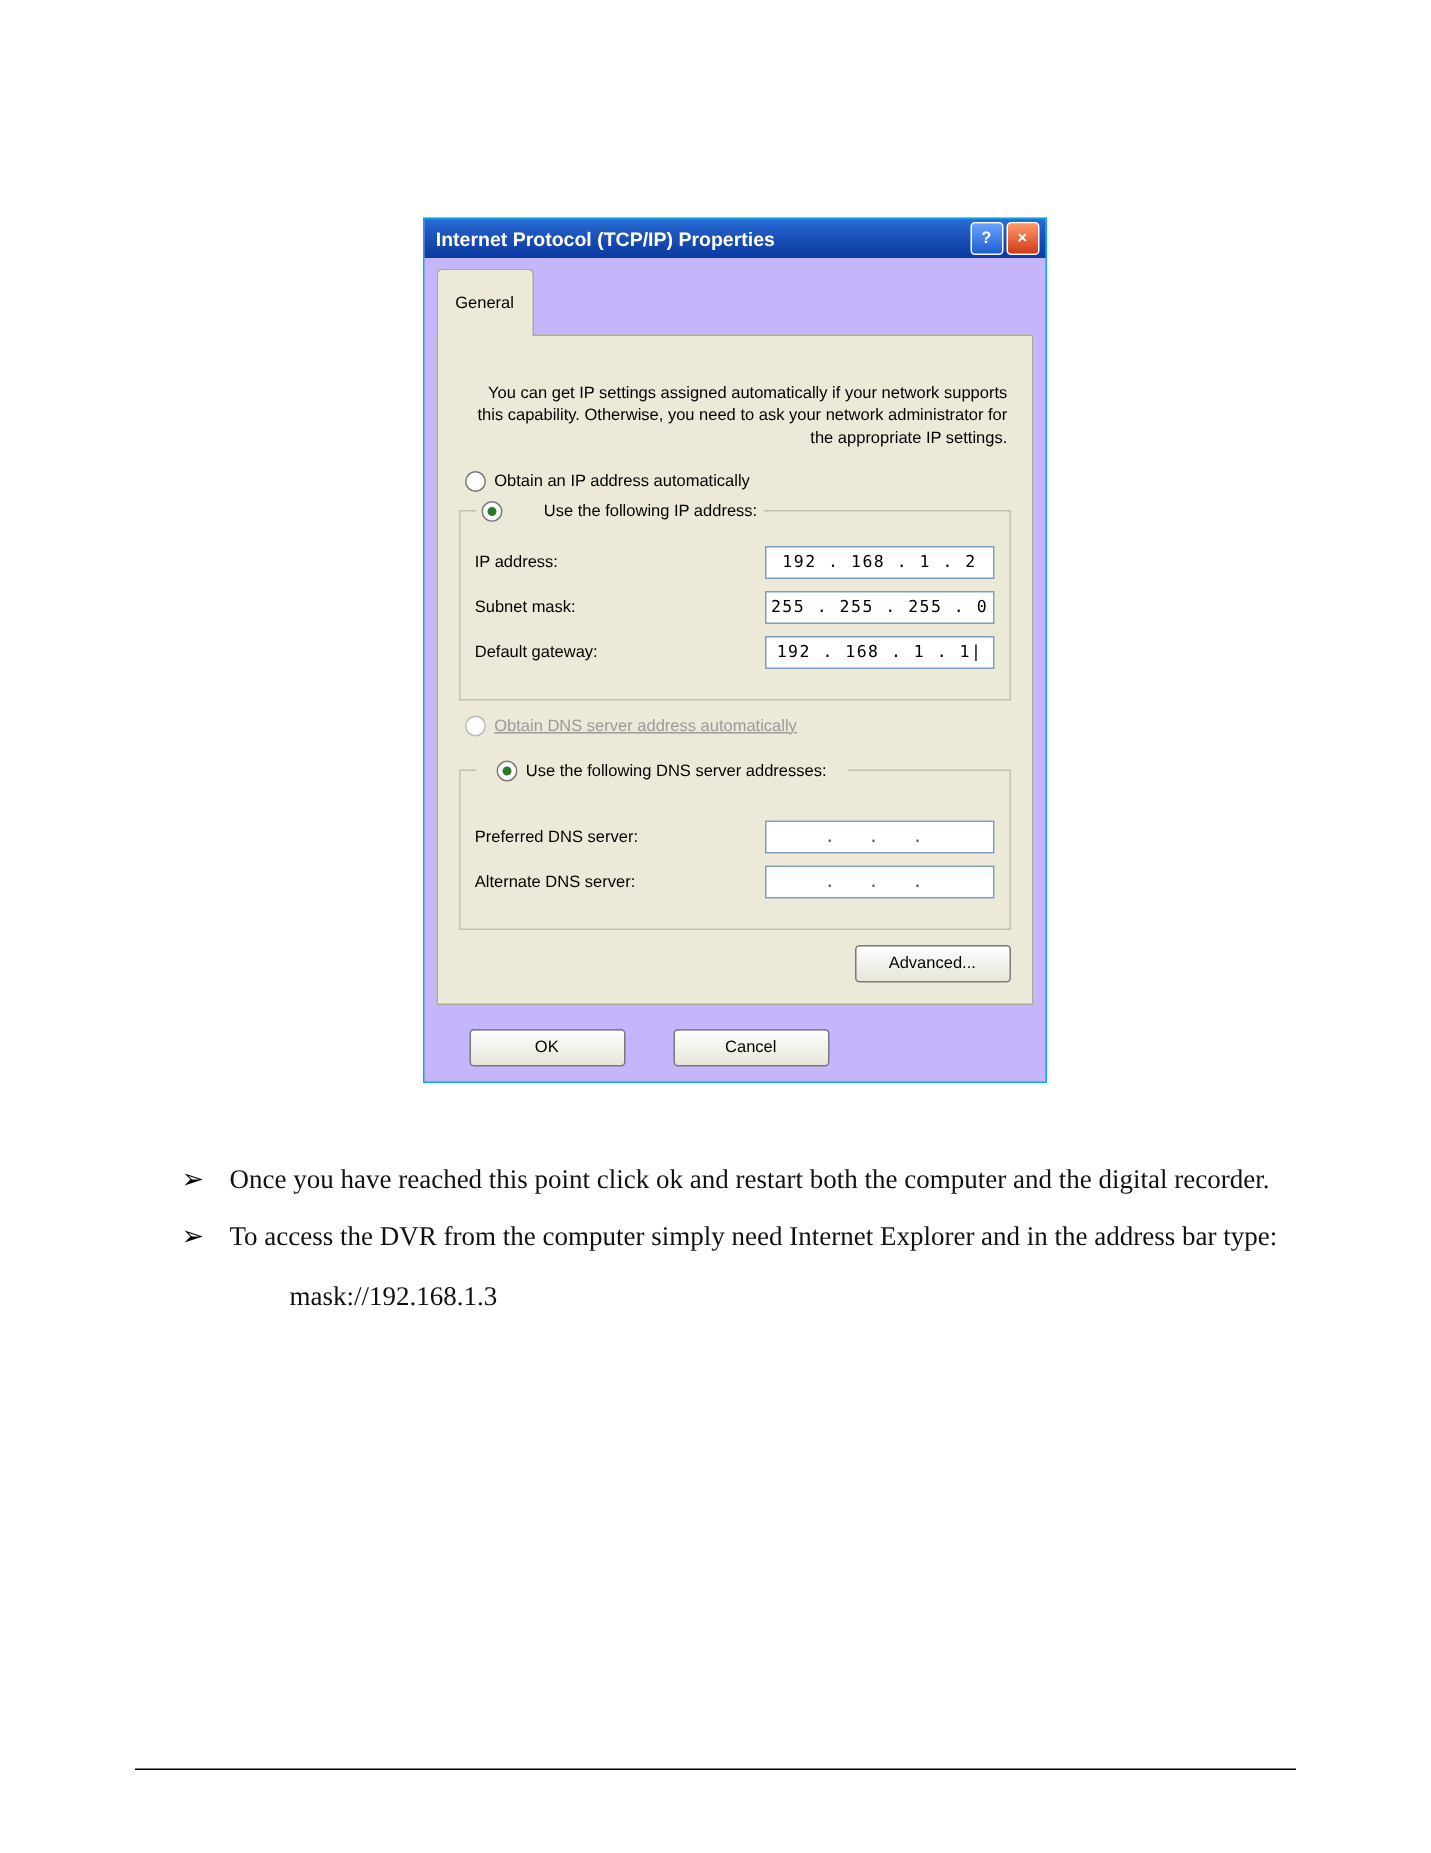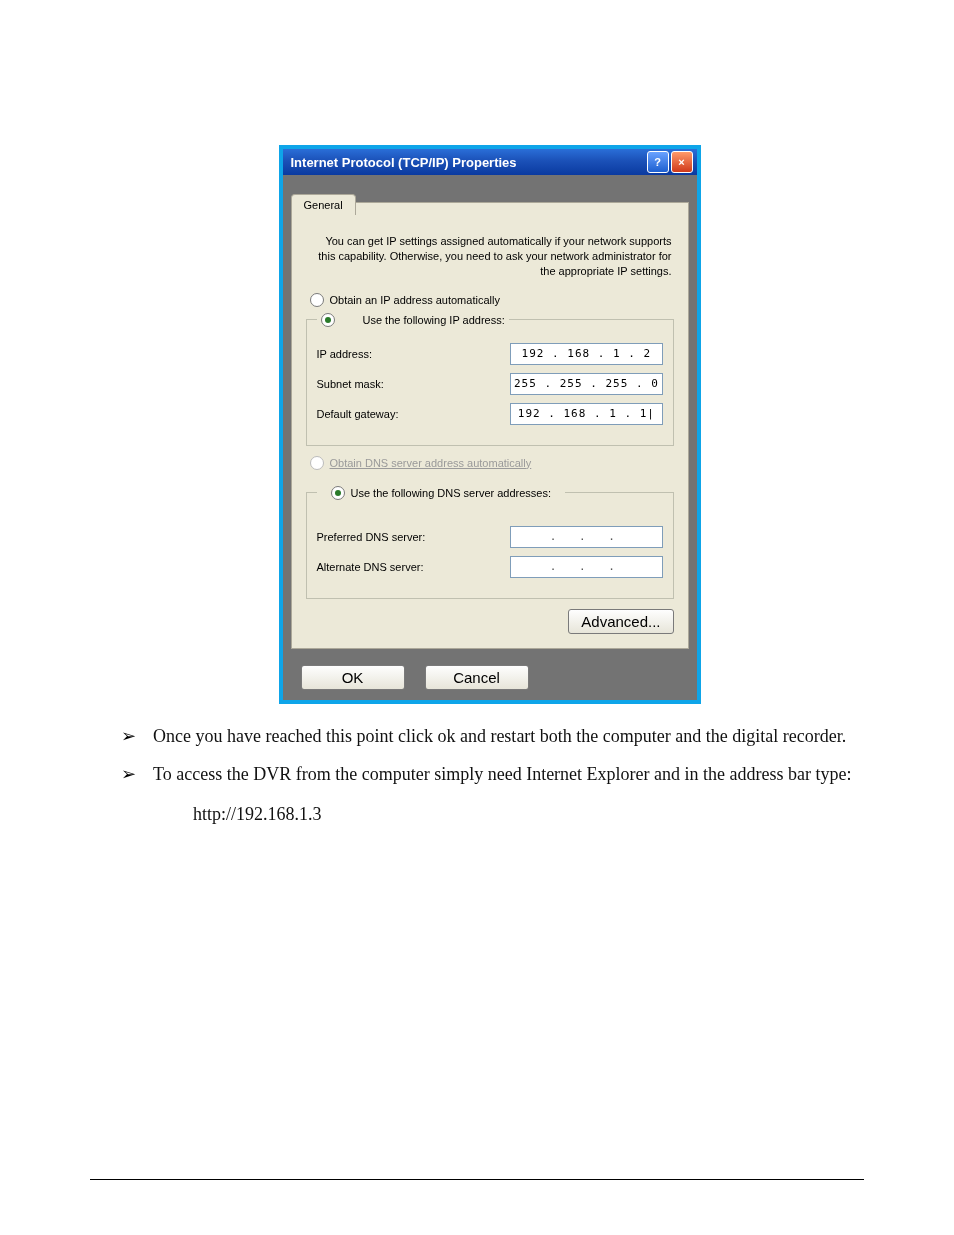--- a/index.html
+++ b/index.html
@@ -13,22 +13,22 @@
   .page {
     width: 954px;
     height: 1235px;
     position: relative;
     box-sizing: border-box;
     padding: 145px 90px 60px 115px;
   }
   .fig-wrap { display:flex; justify-content:center; }
   .xp-dialog {
     width: 414px;
-    border: 4px solid #0ea5e9;
-    background: #737373;
+    border: 1px solid #0ea5e9;
+    background: #c4b5fd;
     font-size: 11px;
     color: #000;
   }
   .title-bar {
     height: 26px;
     background: linear-gradient(#3a6ea5,#0a246a);
     background: linear-gradient(to bottom,#2a6ed8 0%,#1b51b8 45%,#0a3aa0 100%);
     display:flex; align-items:center; justify-content:space-between;
     padding: 0 4px 0 8px;
     color:#fff; font-weight:bold;
@@ -37,24 +37,24 @@
   .win-btns { display:flex; gap:2px; }
   .win-btn {
     width:20px; height:20px; border:1px solid #fff; border-radius:3px;
     display:flex; align-items:center; justify-content:center;
     font-weight:bold; font-family:Arial,sans-serif;
   }
   .win-help { background: linear-gradient(#6aa2ff,#1d5fd0); color:#fff; }
   .win-close { background: linear-gradient(#ff9a6a,#d0391a); color:#fff; }
   .tab-area { padding: 6px 8px 8px 8px; }
   .tab {
-    display:inline-block; padding:4px 12px; border:1px solid #aca899;
+    display:inline-block; padding:16px 12px; border:1px solid #aca899;
     border-bottom:none; background:#ece9d8;
     border-top-left-radius:4px; border-top-right-radius:4px;
-    position:relative; top:13px; z-index:2;
+    position:relative; top:1px; z-index:2;
   }
   .tab-body {
     border:1px solid #aca899; padding:12px 14px 14px 14px; background:#ece9d8;
   }
   .desc { margin: 19px 2px 14px 2px; line-height:1.35;text-align:right; }
   .radio-row { display:flex; align-items:center; gap:6px; margin: 4px 0 6px 4px; }
   .radio-outer {
     width:12px; height:12px; border:1px solid #7a7a7a; border-radius:50%;
     display:flex; align-items:center; justify-content:center; background:#fff;
     flex: 0 0 auto;
@@ -77,31 +77,31 @@
     overflow:hidden;
     text-align:right;
   }
   .ip-box.empty { color:#555; letter-spacing: 8px; }
   .disabled-text { color:#9a9a9a;text-decoration:underline; }
   .btn-row-right { display:flex; justify-content:flex-end; margin-top:10px; }
   .xp-btn {
     min-width:78px; height:23px; border:1px solid #7a7a7a; border-radius:3px;
     background: linear-gradient(#fefefe,#e7e5d9);
     display:inline-flex; align-items:center; justify-content:center;
-    padding:0 12px; margin-left:8px; font-size:15px; color:#000;
+    padding:0 12px; margin-left:20px; font-size:11px; color:#000;
   }
   .dlg-footer {
     display:flex; padding:8px 10px 10px;gap:12px;
   }
 
   
   .doc-text {
     font-family: Garamond, "Times New Roman", serif;
     font-size: 18px; line-height:1.35; color:#111;
-    margin-top: 20px;
+    margin-top: 52px;
   }
   ul.arrow-list { list-style:none; padding:0; margin:0; }
   ul.arrow-list > li { position:relative; padding-left: 38px; margin: 14px 0; }
   ul.arrow-list > li::before {
     content: "➢"; position:absolute; left:6px; top:0; font-size:18px; color:#000;
   }
   .indented-url { margin: 16px 0 0 78px; }
   .footer-rule {
     position:absolute; left:90px; right:90px; bottom:55px;
     border-top:1px solid #000;
@@ -211,17 +211,17 @@
           </div>
     </div>
   </div>
   </div>
 
   <div class="doc-text">
     <ul class="arrow-list">
       <li>Once you have reached this point click ok and restart both the computer and the digital recorder.</li>
       <li>To access the DVR from the computer simply need Internet Explorer and in the address bar type:</li>
     </ul>
-    <div class="indented-url">http://192.168.1.3</div>
+    <div class="indented-url">mask://192.168.1.3</div>
   </div>
 
   <div class="footer-rule"></div>
 </div>
 
 </body></html>

